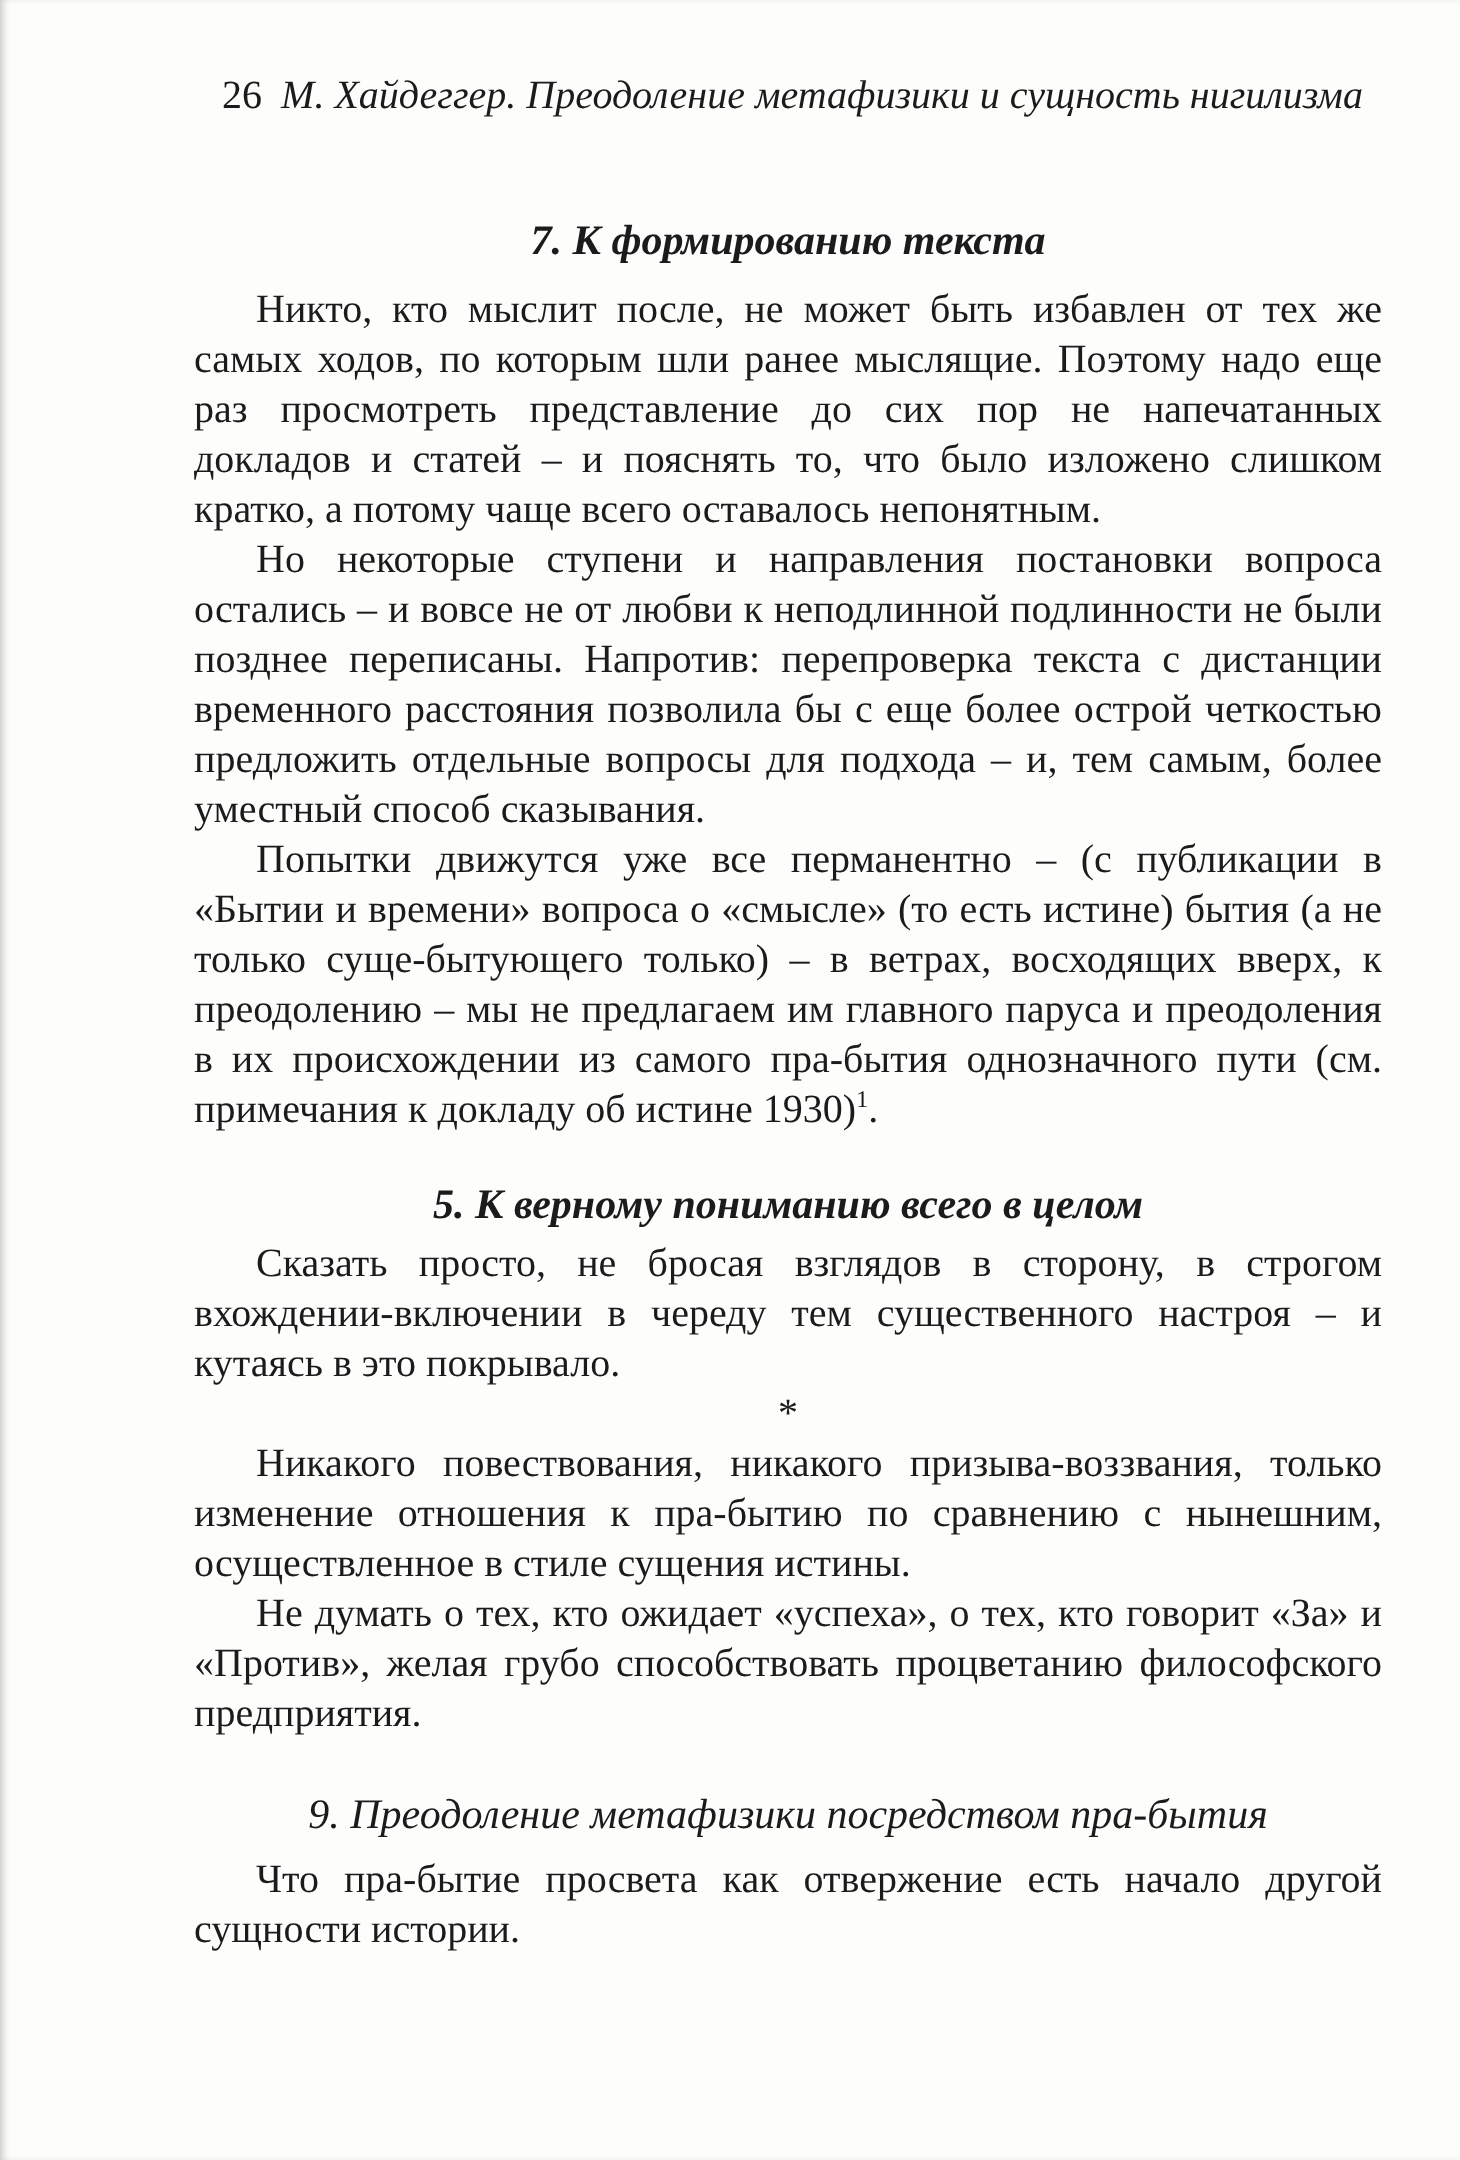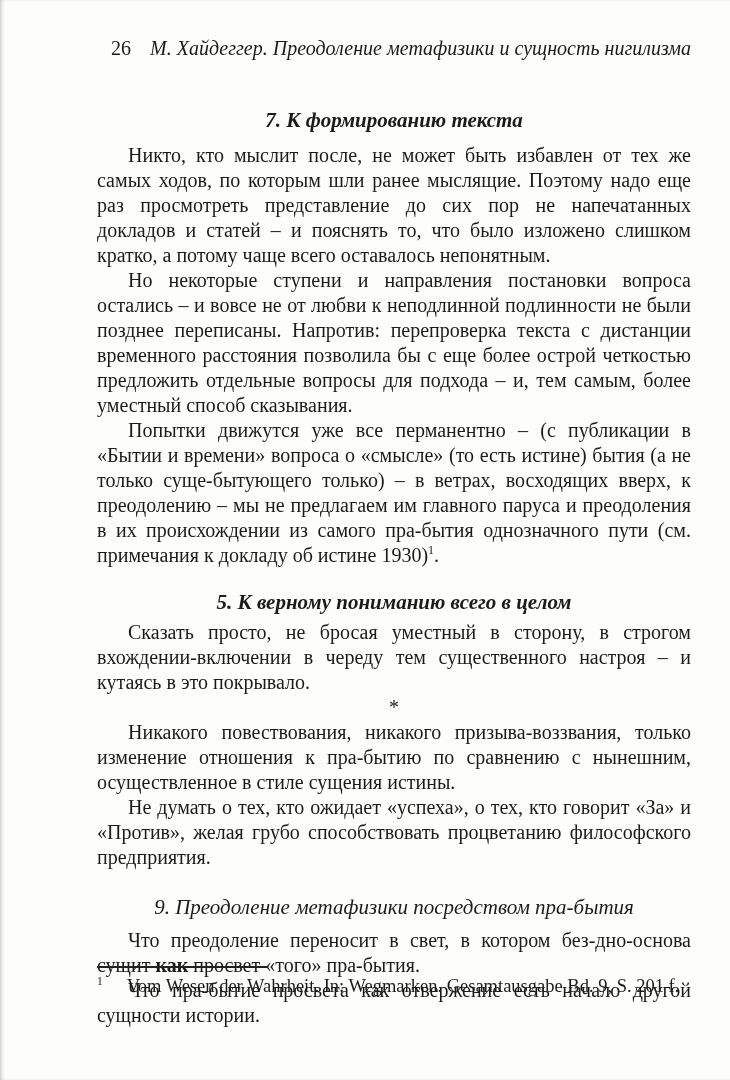--- a/index.html
+++ b/index.html
@@ -28,21 +28,21 @@
     align-items: baseline;
     font-size: 20px;
     line-height: 24px;
   }
   .page-num {
     padding-left: 14px;
     font-style: normal;
   }
   .head-title {
     flex: 1;
-    text-align: right;
+    text-align: center;
     font-style: italic;
   }
   h2.section-heading {
     font-size: 21px;
     line-height: 25px;
     font-style: italic;
     font-weight: bold;
     text-align: center;
     margin: 0;
   }
@@ -105,30 +105,25 @@
     </header>
 
     <h2 class="section-heading h7">7. К формированию текста</h2>
 
     <p class="para">Никто, кто мыслит после, не может быть избавлен от тех же самых ходов, по которым шли ранее мыслящие. Поэтому надо еще раз просмотреть представление до сих пор не напечатанных докладов и статей – и пояснять то, что было изложено слишком кратко, а потому чаще всего оставалось непонятным.</p>
     <p class="para">Но некоторые ступени и направления постановки вопроса остались – и вовсе не от любви к неподлинной подлинности не были позднее переписаны. Напротив: перепроверка текста с дистанции временного расстояния позволила бы с еще более острой четкостью предложить отдельные вопросы для подхода – и, тем самым, более уместный способ сказывания.</p>
     <p class="para"><span>Попытки движутся уже все перманентно – (с публикации в «Бытии и времени» вопроса о «смысле» (то есть истине) бытия (а не только суще-бытующего только) – в ветрах, восходящих вверх, к преодолению – мы не предлагаем им главного паруса и преодоления в их происхождении из самого пра-бытия однозначного пути (см. примечания к докладу об истине 1930)</span><sup class="fn-ref">1</sup><span>.</span></p>
 
     <h2 class="section-heading h8">5. К верному пониманию всего в целом</h2>
 
-    <p class="para">Сказать просто, не бросая уместный в сторону, в строгом вхождении-включении в череду тем существенного настроя – и кутаясь в это покрывало.</p>
+    <p class="para">Сказать просто, не бросая взглядов в сторону, в строгом вхождении-включении в череду тем существенного настроя – и кутаясь в это покрывало.</p>
     <p class="separator">*</p>
     <p class="para">Никакого повествования, никакого призыва-воззвания, только изменение отношения к пра-бытию по сравнению с нынешним, осуществленное в стиле сущения истины.</p>
     <p class="para">Не думать о тех, кто ожидает «успеха», о тех, кто говорит «За» и «Против», желая грубо способствовать процветанию философского предприятия.</p>
 
     <h2 class="section-heading h9">9. Преодоление метафизики посредством пра-бытия</h2>
 
-    <p class="para"><span>Что преодоление переносит в свет, в котором без-дно-основа сущит </span><span class="emph">как</span><span> просвет «того» пра-бытия.</span></p>
     <p class="para">Что пра-бытие просвета как отвержение есть начало другой сущности истории.</p>
 
   </div>
 
-  <footer class="footnote">
-    <div class="fn-rule"></div>
-    <p class="fn-text"><sup class="fn-marker">1</sup><span>Vom Wesen der Wahrheit. In: Wegmarken. Gesamtausgabe Bd. 9, S. 201 f.</span></p>
-  </footer>
 
 </div>
 
 </body></html>

